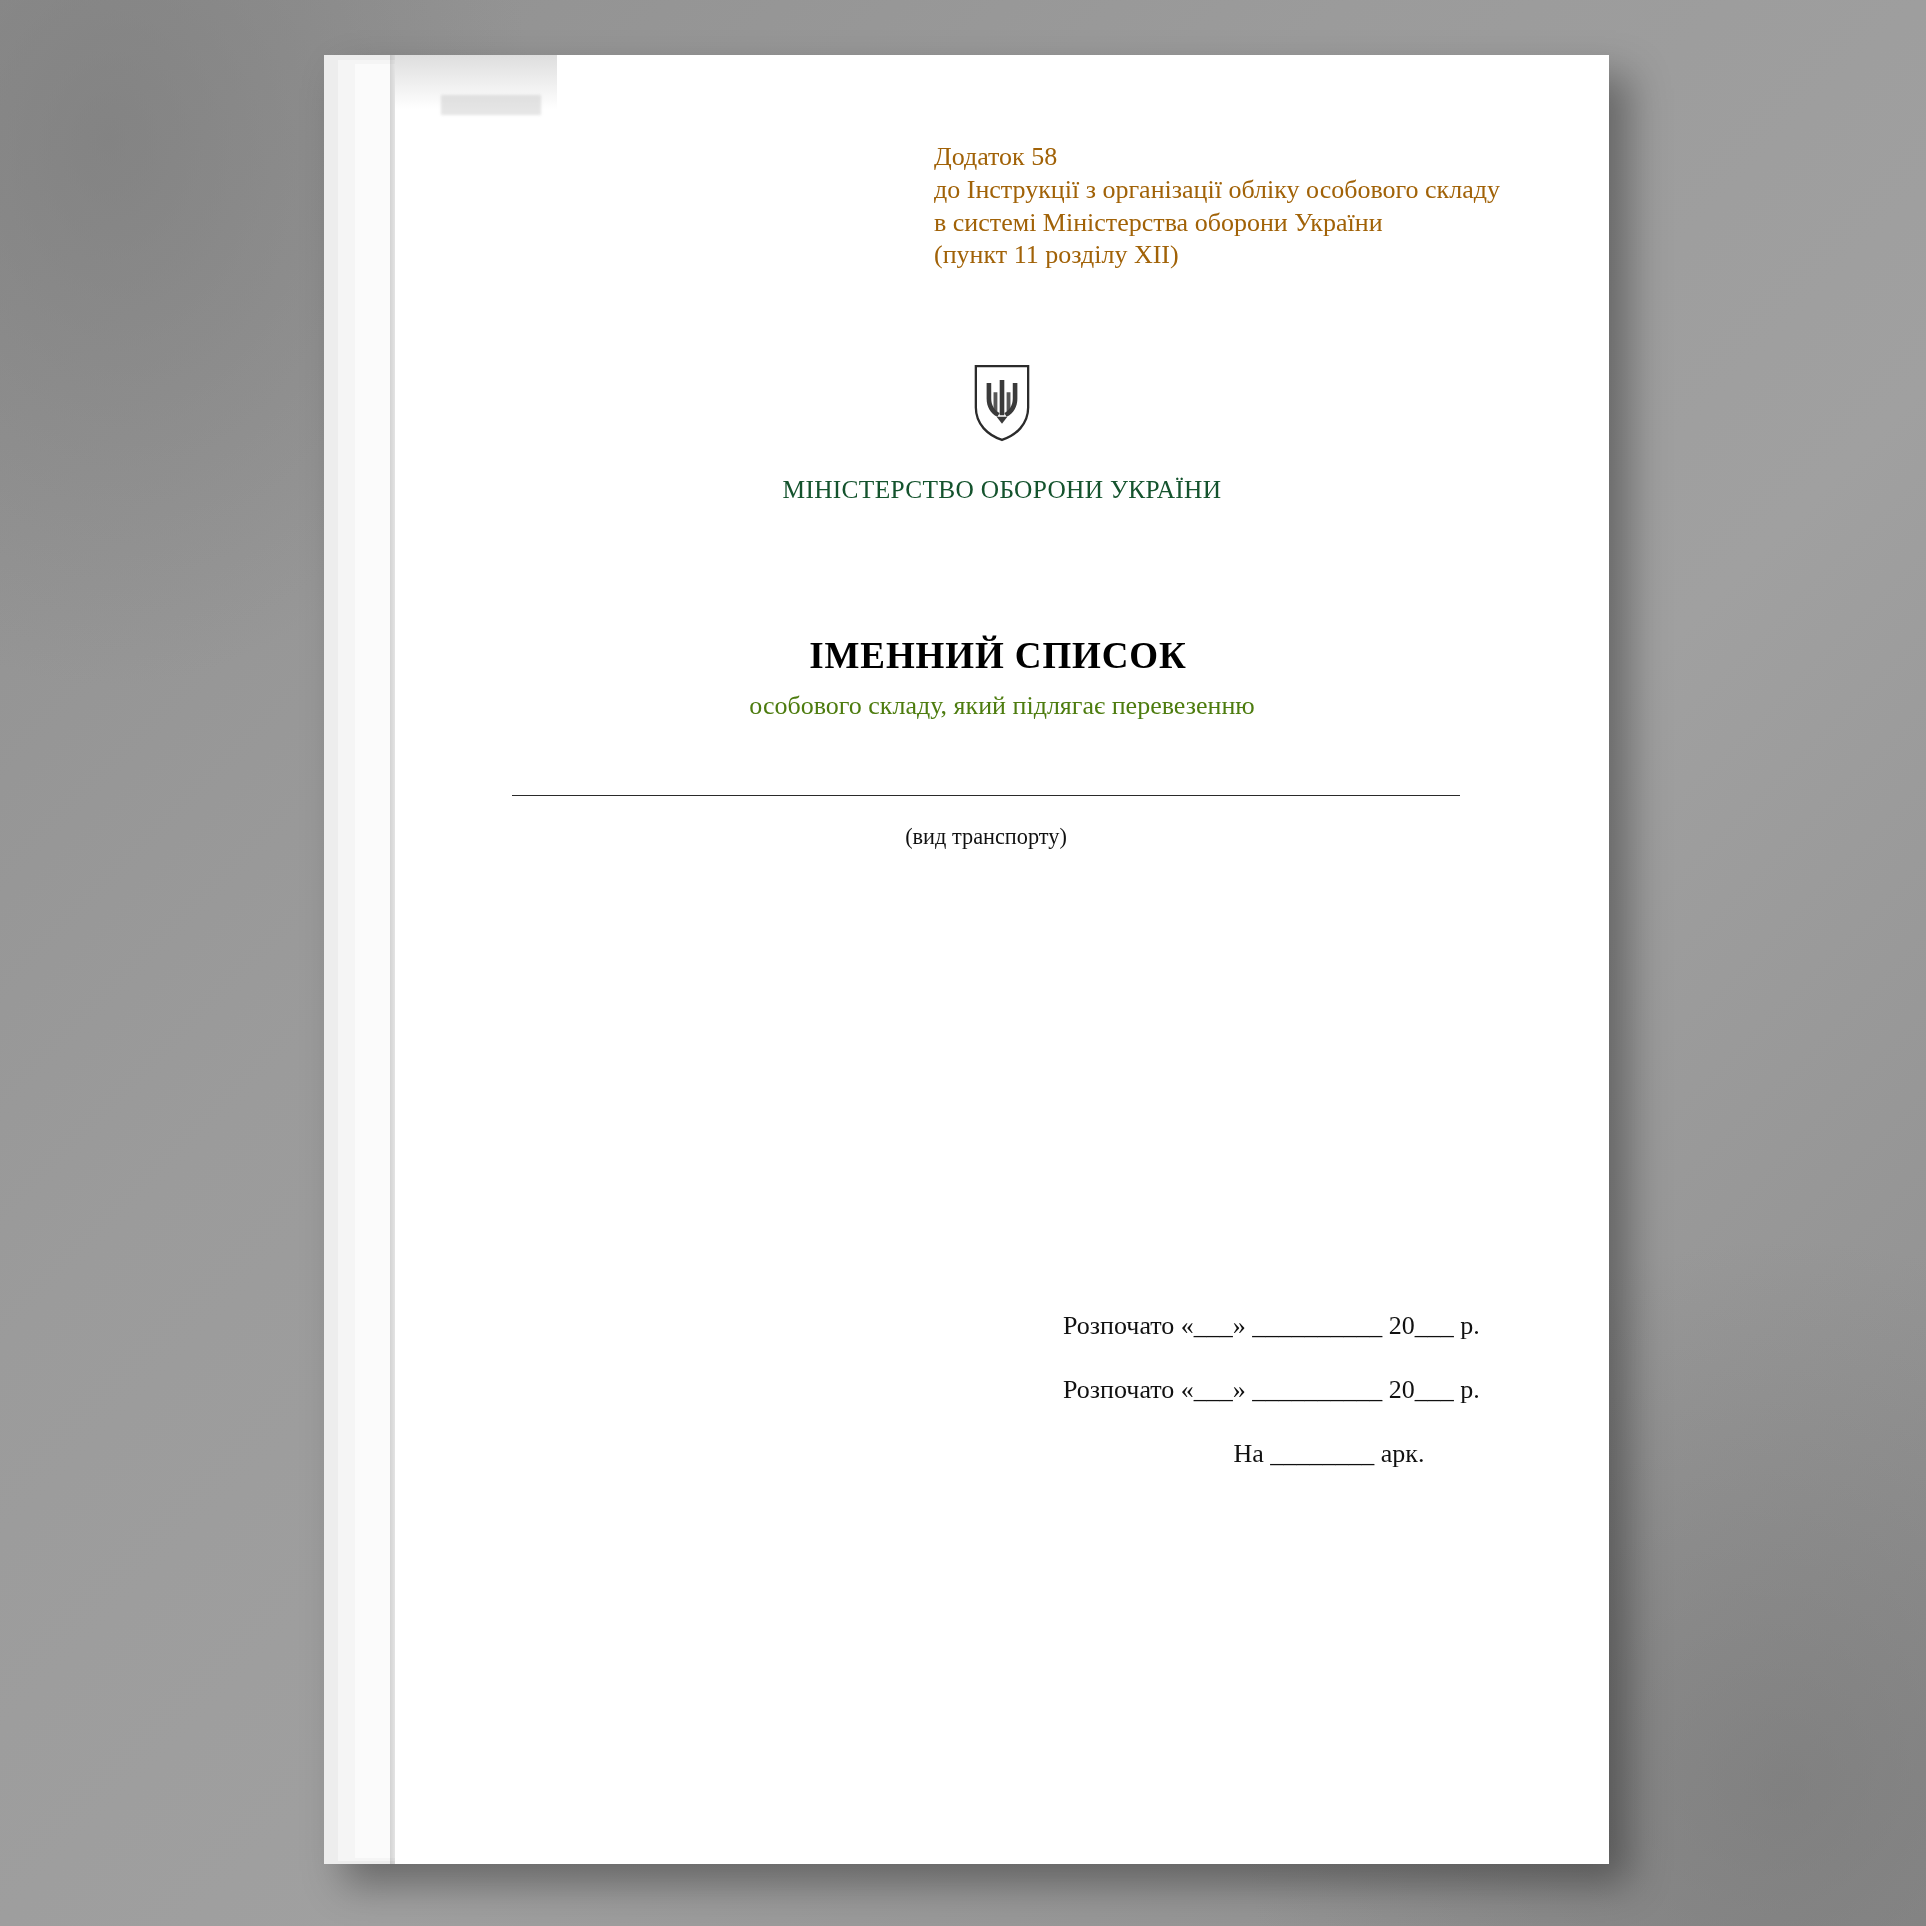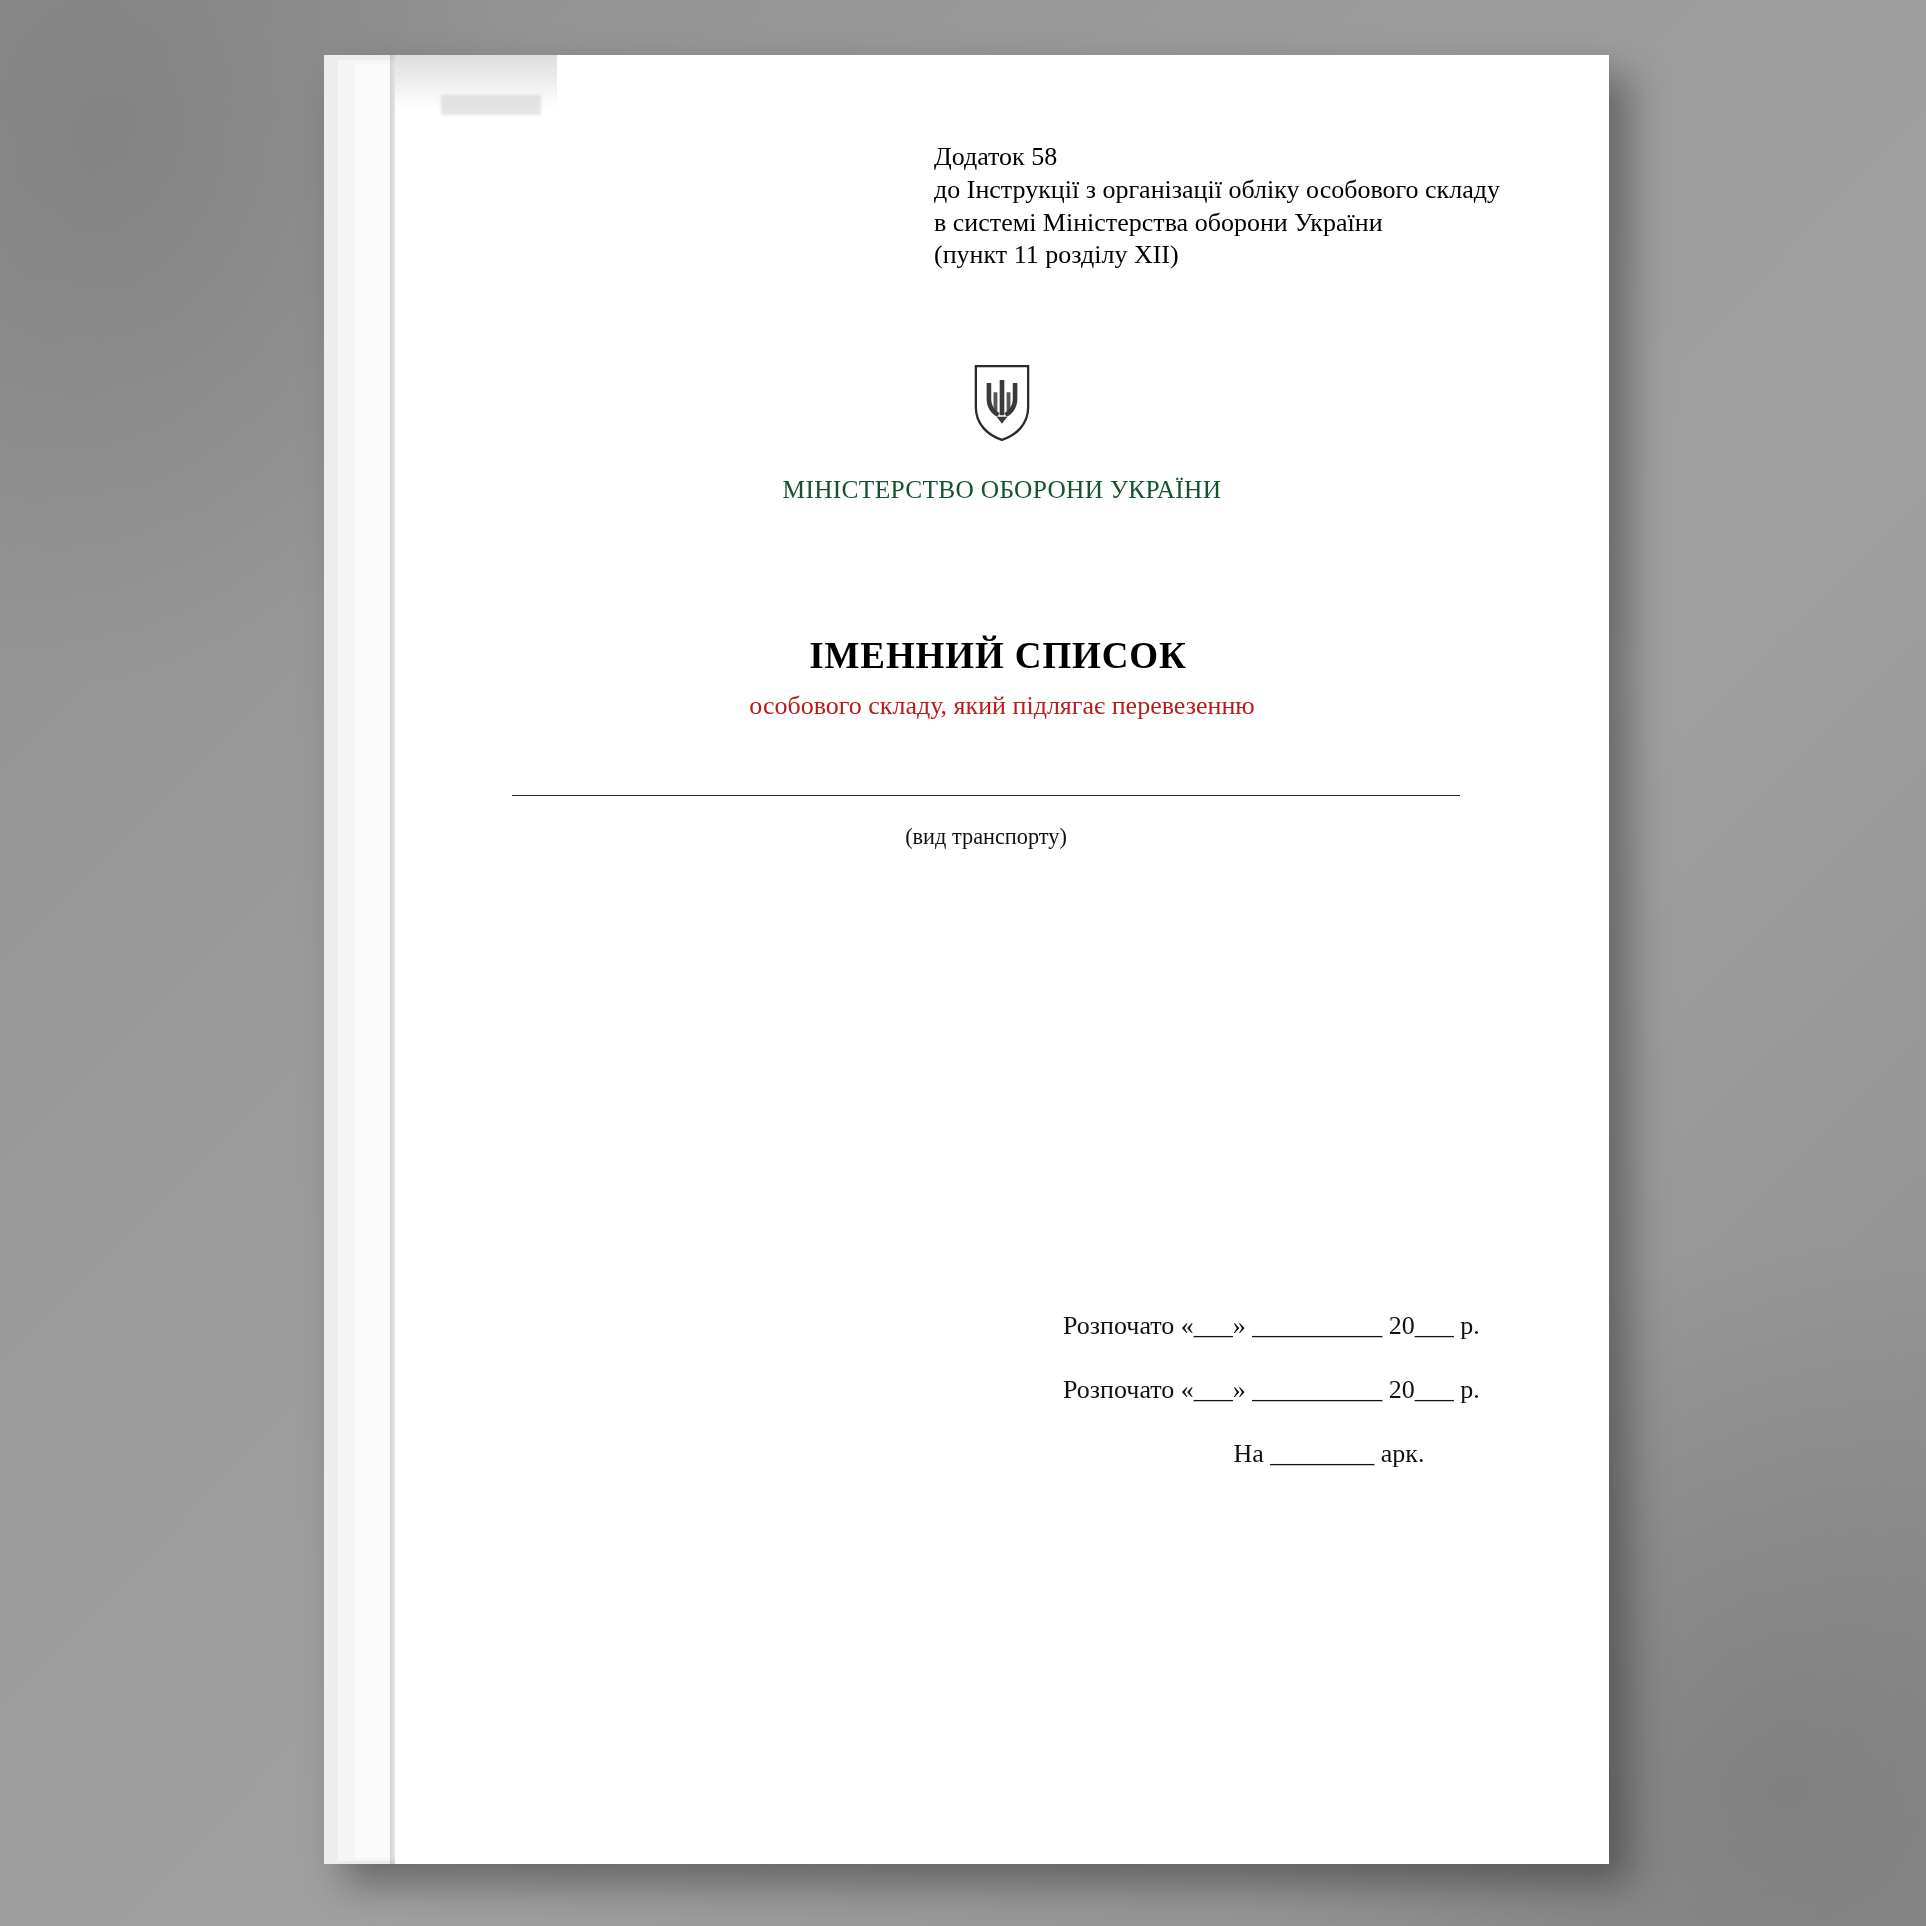--- a/index.html
+++ b/index.html
@@ -93,21 +93,21 @@
   }
 
   
   .appendix-block {
     position: absolute;
     left: 539px;
     top: 86px;
     width: 609px;
     font-size: 26px;
     line-height: 1.26;
-    color: #000000;
+    color: #a16207;
   }
   .appendix-block div { white-space: pre-wrap; }
 
   
   .emblem {
     position: absolute;
     left: 50%;
     transform: translateX(-50%);
     top: 308px;
     width: 59px;
@@ -133,21 +133,21 @@
     font-weight: bold;
     letter-spacing: 0.9px;
     color: #000000;
   }
   .doc-subtitle {
     position: absolute;
     left: 0; right: 0;
     top: 636px;
     text-align: center;
     font-size: 26px;
-    color: #b91c1c;
+    color: #4d7c0f;
   }
 
   
   .transport-line {
     position: absolute;
     left: 117px;
     top: 740px;
     width: 948px;
     border-bottom: 1.2px solid #2a2a2a;
   }

